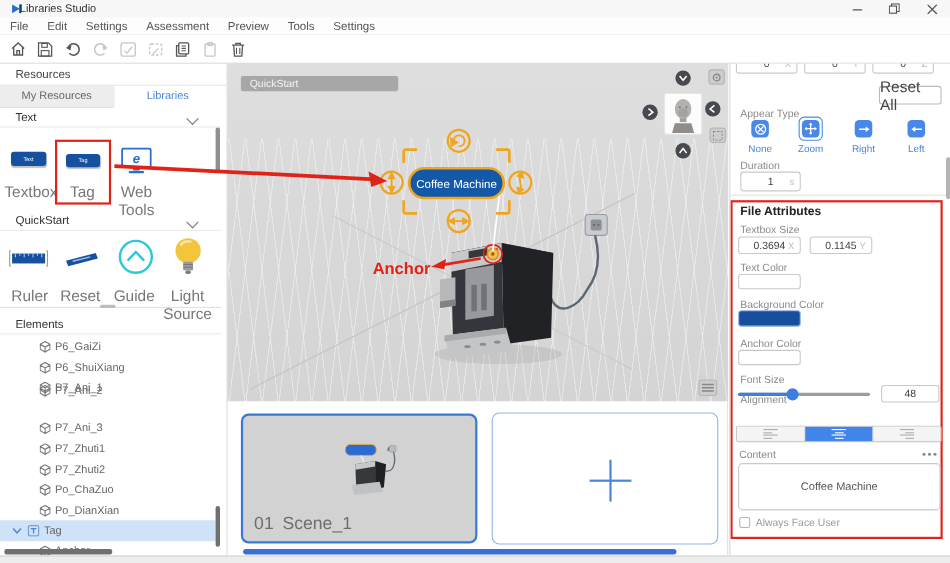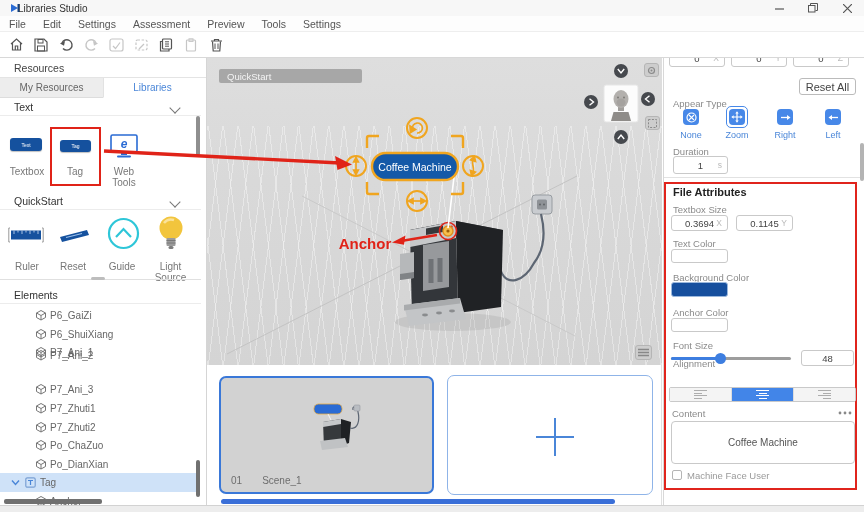--- a/index.html
+++ b/index.html
@@ -18,48 +18,48 @@
   
   .sidebar{position:absolute;left:0;top:58px;width:207px;height:447px;background:#fff;border-right:1px solid #d5d5d5;box-sizing:border-box;overflow:hidden;}
   .sb-header{position:absolute;left:0;top:0;width:207px;height:20px;border-bottom:1px solid #e4e4e4;box-sizing:border-box;}
   .sb-header span{position:absolute;left:14px;top:4px;font-size:10.5px;color:#444;}
   .tab{position:absolute;top:20px;height:20px;box-sizing:border-box;display:flex;align-items:center;justify-content:center;font-size:10px;}
   .tab-inactive{left:0;width:103px;background:#ededed;color:#666;border-bottom:1px solid #ddd;}
   .tab-active{left:103px;width:98px;background:#fff;color:#4a86d8;border-bottom:1px solid #fff;border-left:1px solid #e2e2e2;}
   .sec-head{position:absolute;left:0;width:201px;height:18px;border-bottom:1px solid #ececec;box-sizing:border-box;}
   .sec-head span{position:absolute;left:14px;top:3px;font-size:10.5px;color:#333;}
   .chev{position:absolute;right:22px;top:6px;width:7px;height:7px;border-right:1.4px solid #777;border-bottom:1.4px solid #777;transform:rotate(45deg);}
-  .lib-label{position:absolute;font-size:10px;color:#777;text-align:center;}
+  .lib-label{position:absolute;font-size:14px;color:#777;text-align:center;}
   .pill{position:absolute;background:#15519e;border-radius:3px;color:#fff;font-size:5px;display:flex;align-items:center;justify-content:center;box-shadow:0 1px 1px rgba(0,0,0,.25);}
   .el-row{position:absolute;left:0;width:196px;height:19px;display:flex;align-items:center;}
   .el-row .lbl{font-size:10px;color:#666;margin-left:4px;}
   .el-row.sel{background:#cfe2f8;}
   .cube-ic{margin-left:36px;flex:0 0 auto;}
   .thumb-sb{position:absolute;background:#8f8f8f;border-radius:2px;}
   
   .viewport{position:absolute;left:207px;top:58px;width:455px;height:307px;background:linear-gradient(#dedede 0%,#d9d9d9 40%,#d4d4d4 100%);overflow:hidden;}
   .grid{position:absolute;left:0;top:68px;width:455px;height:239px;opacity:.65;background-image:
     repeating-linear-gradient(97deg, rgba(255,255,255,.6) 0 1px, transparent 1px 15px),
     repeating-linear-gradient(83deg, rgba(255,255,255,.6) 0 1px, transparent 1px 15px);}
   .quickstart{position:absolute;left:12px;top:11px;width:143px;height:14px;background:#a7a7a7;border-radius:2px;color:#f4f4f4;font-size:9.5px;display:flex;align-items:center;padding-left:8px;box-sizing:border-box;}
   .vp-sq{position:absolute;width:15px;height:14px;background:#cdcdcd;border:1px solid #b5b5b5;border-radius:3px;box-sizing:border-box;display:flex;align-items:center;justify-content:center;}
   
   .scenes{position:absolute;left:207px;top:365px;width:455px;height:140px;background:#fff;border-right:1px solid #e0e0e0;box-sizing:border-box;}
   .thumb1{position:absolute;left:12px;top:11px;width:215px;height:118px;background:#d2d2d2;border:2px solid #3a78d8;border-radius:7px;box-sizing:border-box;overflow:hidden;}
   .thumb2{position:absolute;left:240px;top:10px;width:206px;height:120px;background:#fff;border:1.5px solid #8fb4e8;border-radius:7px;box-sizing:border-box;}
-  .scene-label{position:absolute;left:10px;bottom:6px;font-size:10px;color:#6e6e6e;display:flex;gap:20px;}
+  .scene-label{position:absolute;left:10px;bottom:6px;font-size:16px;color:#6e6e6e;display:flex;gap:8px;}
   .plus-h{position:absolute;left:88px;top:60px;width:38px;height:1.6px;background:#4a86d8;}
   .plus-v{position:absolute;left:106px;top:42px;width:1.6px;height:38px;background:#4a86d8;}
   .scenes-scroll{position:absolute;left:221px;top:499px;width:394px;height:5px;background:#3a6fd8;border-radius:2.5px;}
   
   .inspector{position:absolute;left:663px;top:58px;width:201px;height:447px;background:#fff;border-left:1px solid #d8d8d8;box-sizing:border-box;overflow:hidden;}
   .num-input{position:absolute;height:18px;border:1px solid #c9c9c9;border-radius:3px;box-sizing:border-box;background:#fff;display:flex;align-items:center;justify-content:center;font-size:9.5px;color:#444;}
   .num-suffix{position:absolute;right:5px;top:50%;transform:translateY(-50%);color:#bbb;font-size:8.5px;}
   .insp-label{position:absolute;font-size:9.5px;color:#8a8a8a;}
-  .reset-btn{position:absolute;left:135px;top:20px;width:55px;height:15px;border:1px solid #bbb;border-radius:3px;display:flex;align-items:center;justify-content:center;font-size:11px;color:#444;background:#fff;}
+  .reset-btn{position:absolute;left:135px;top:20px;width:55px;height:15px;border:1px solid #bbb;border-radius:3px;display:flex;align-items:center;justify-content:center;font-size:14px;color:#444;background:#fff;}
   .appear-btn{position:absolute;width:16px;height:16px;background:#4788e8;border-radius:4px;display:flex;align-items:center;justify-content:center;}
   .appear-sel{position:absolute;width:22px;height:22px;border:1px solid #4788e8;border-radius:5px;box-sizing:border-box;}
   .appear-lbl{position:absolute;font-size:9px;color:#4a86d8;text-align:center;width:34px;}
   .divider{position:absolute;left:0;width:201px;height:1px;background:#e2e2e2;}
   .red-box{position:absolute;left:0;top:124px;width:193px;height:308px;border:2px solid #e0241c;box-sizing:border-box;}
   .swatch{position:absolute;left:7px;width:57px;border:1px solid #c9c9c9;border-radius:3px;box-sizing:border-box;}
   .slider-track{position:absolute;left:7px;top:299px;width:120px;height:3px;background:#9d9d9d;border-radius:1.5px;}
   .slider-fill{position:absolute;left:7px;top:299px;height:3px;background:#3d7ee0;border-radius:1.5px;}
   .slider-handle{position:absolute;top:294.5px;width:11px;height:11px;background:#3d7ee0;border-radius:50%;}
   .seg{position:absolute;left:5px;top:329px;width:187px;height:15px;border:1px solid #c9c9c9;border-radius:2px;box-sizing:border-box;display:flex;}
@@ -596,21 +596,21 @@
     <svg class="abs" style="left:174px;top:353px" width="14" height="4">
       <circle cx="2" cy="2" r="1.4" fill="#888"></circle>
         <circle cx="7" cy="2" r="1.4" fill="#888"></circle>
         <circle cx="12" cy="2" r="1.4" fill="#888"></circle>
       </svg>
     <div class="content-box">
         <span>Coffee Machine</span>
       </div>
 
     <div class="checkbox"></div>
-    <div class="insp-label" style="left:23px;top:412px;color:#9a9a9a">Machine Face User</div>
+    <div class="insp-label" style="left:23px;top:412px;color:#9a9a9a">Always Face User</div>
 
     <div class="insp-scroll"></div>
   </div>
 
   <div class="bottombar"></div>
 
   <svg class="overlay">
     <line x1="104" y1="151" x2="340" y2="163" stroke="#e02318" stroke-width="3.4"></line>
     <polygon points="352,164.5 335,156 337.5,170" fill="#e02318"></polygon>
   </svg>

